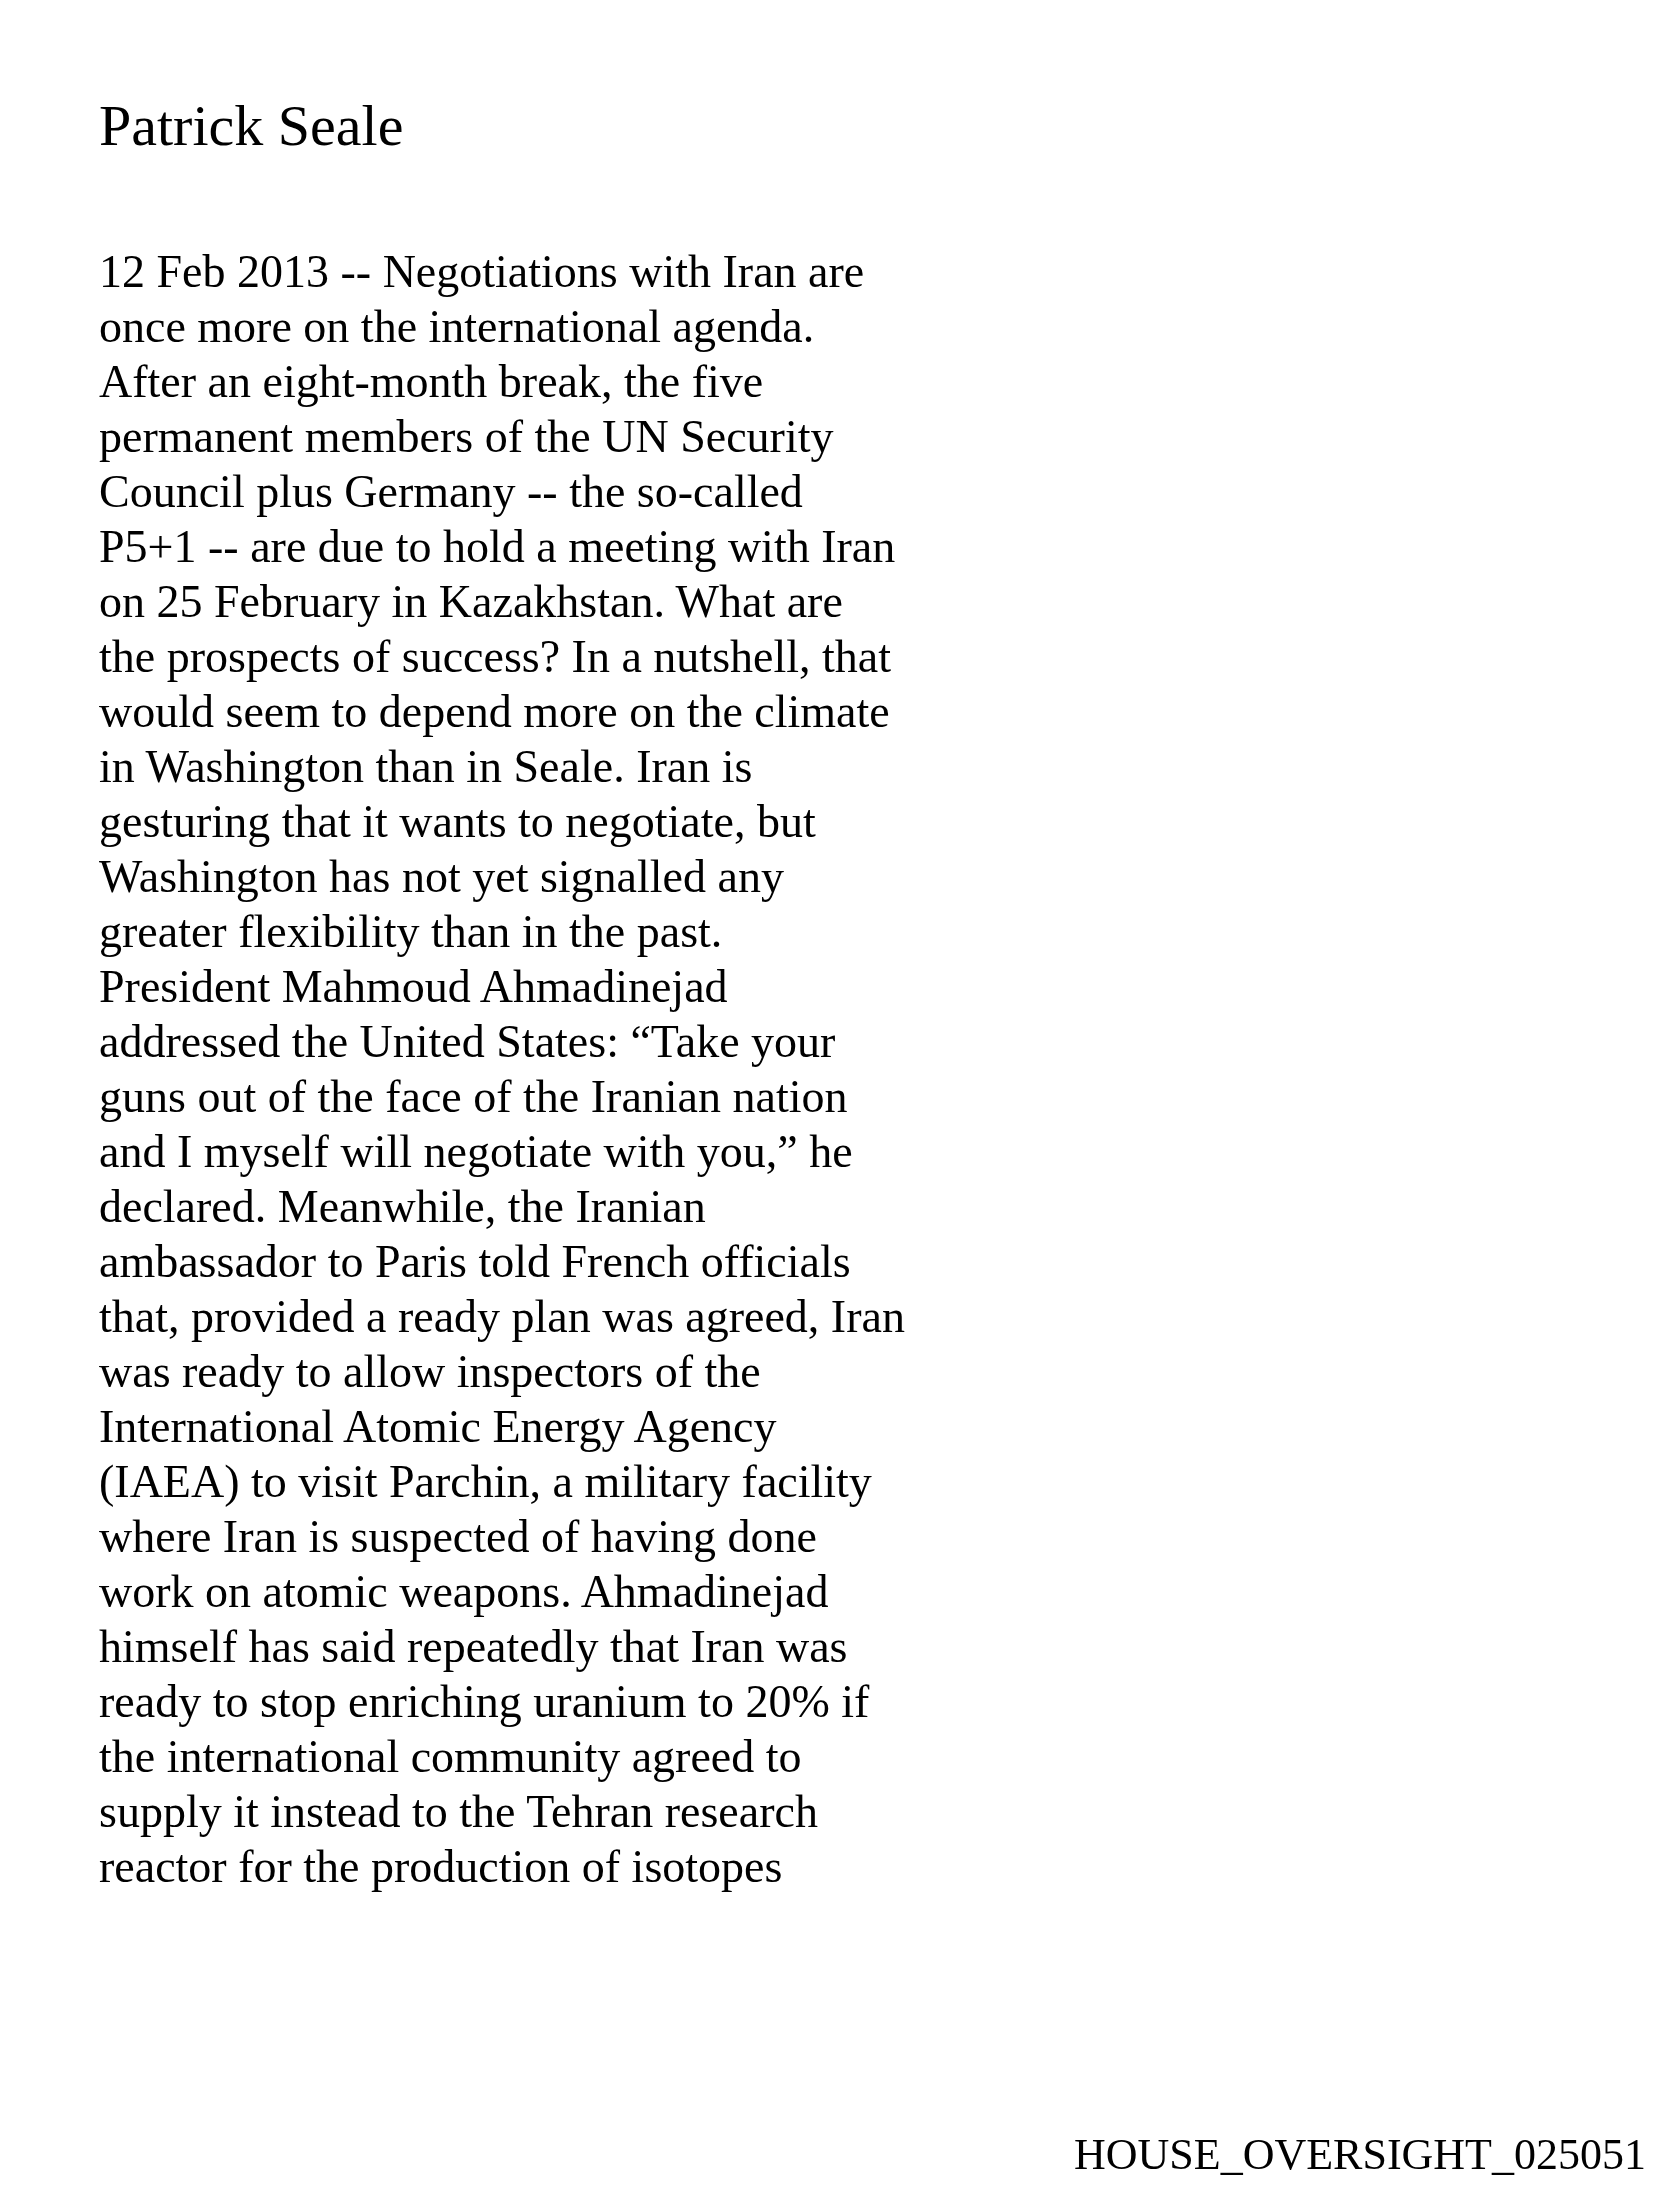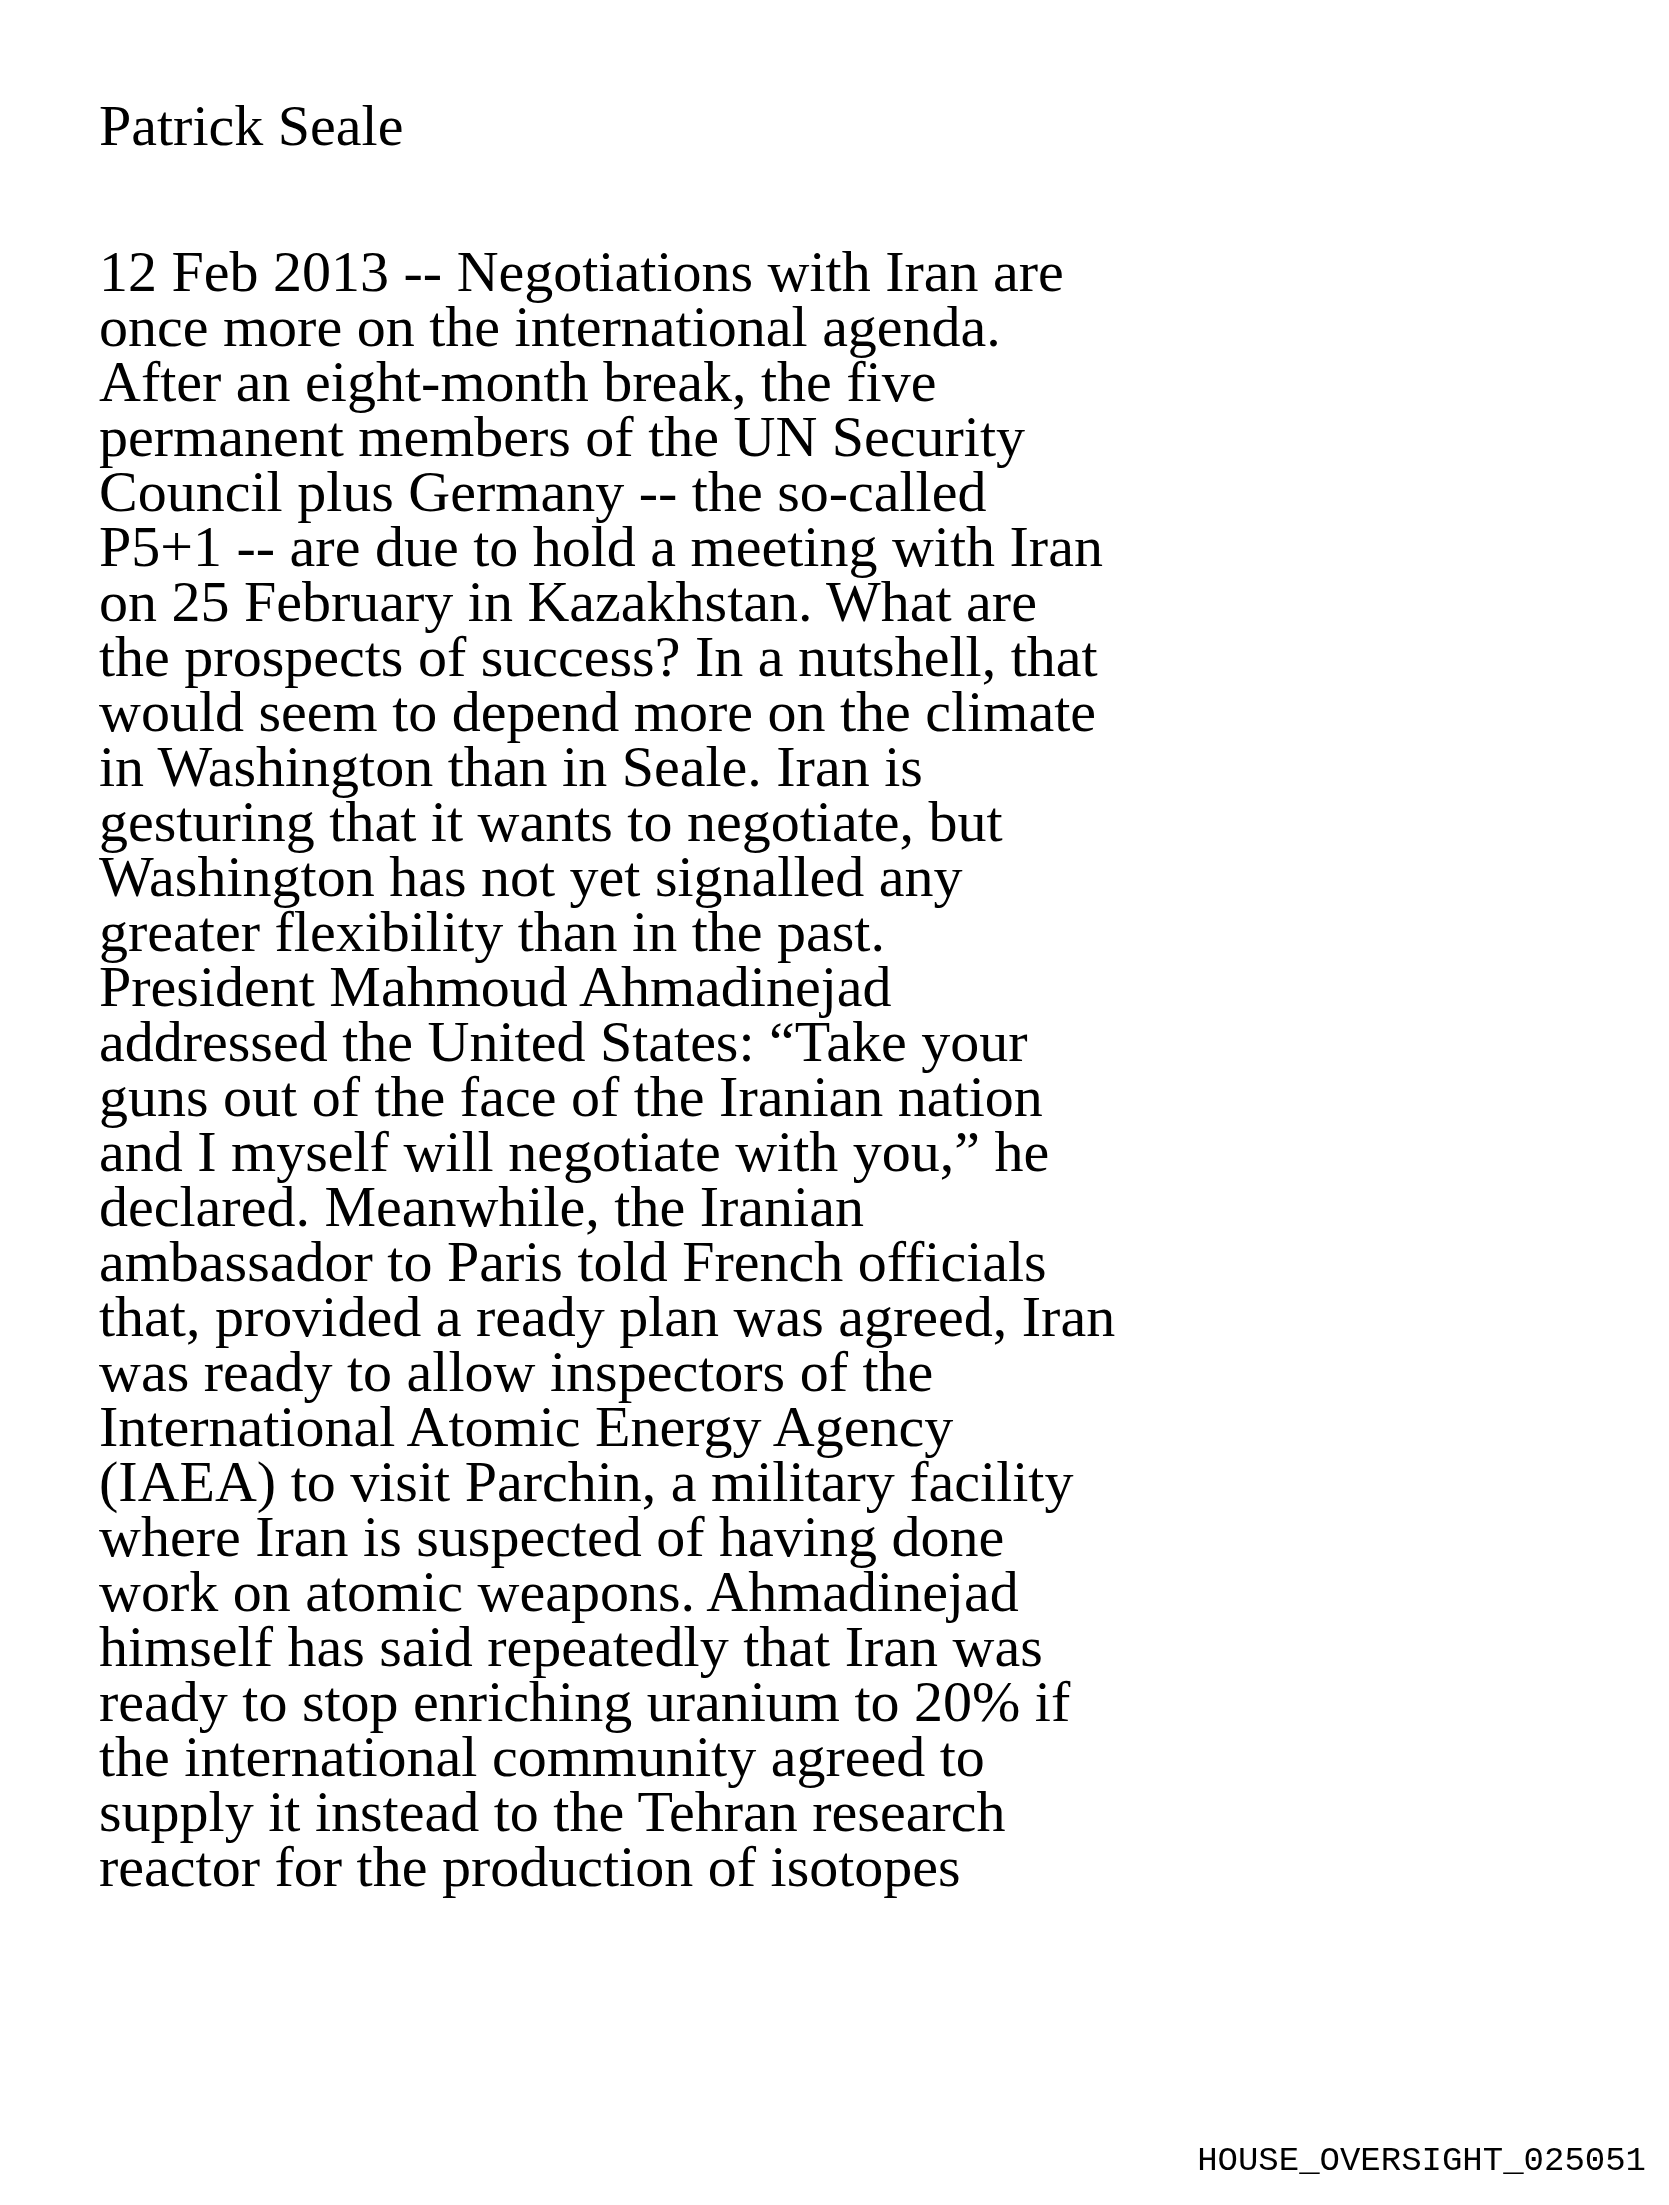--- a/index.html
+++ b/index.html
@@ -21,32 +21,32 @@
     left: 99px;
     top: 98px;
     font-size: 58px;
     line-height: 56px;
     white-space: pre;
   }
   .article-body {
     position: absolute;
     left: 99px;
     top: 244px;
-    font-size: 58px;
+    font-size: 46px;
     line-height: 55px;
   }
   .article-body .line {
     white-space: pre;
   }
   .bates {
     position: absolute;
     right: 23px;
     bottom: 25px;
-    font-family: Liberation Mono, monospace;
-    font-size: 34px;
+    font-family: Liberation Serif, serif;
+    font-size: 44px;
     white-space: pre;
   }
 </style>
 </head>
 <body>
 
 <div class="page">
   <div class="author">Patrick Seale</div>
 
   <div class="article-body">

